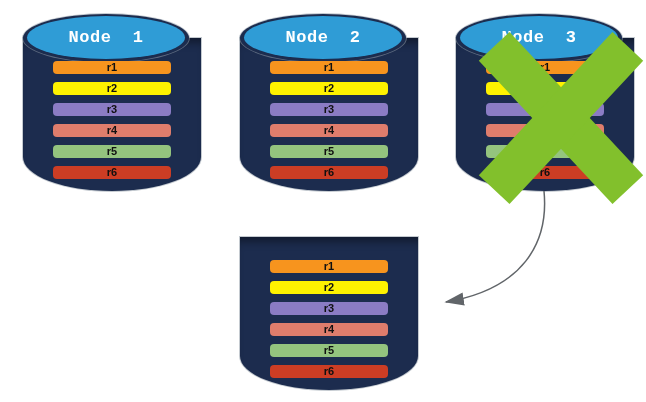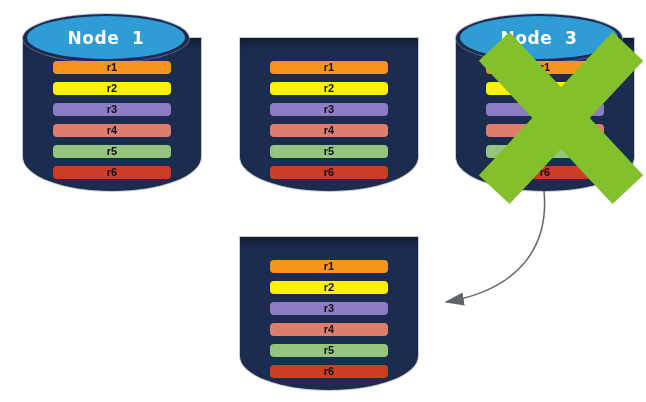--- a/index.html
+++ b/index.html
@@ -22,20 +22,21 @@
   .cyl-body {
     position: absolute; left: 0; right: 0; top: 24px; bottom: 0;
     border-radius: 0 0 50% 50% / 0 0 34px 34px;
     box-shadow: 0 0 0 1px rgba(148,158,170,0.55),
                 inset 0 10px 10px -6px rgba(0,0,0,0.45);
   }
   .cyl-rim {
     position: absolute; left: 0; right: 12px; top: 0; height: 48px;
     border-radius: 50%;
     box-shadow: 0 0 0 1px rgba(148,158,170,0.55);
+    font-family: Liberation Mono, monospace;
   }
   .cyl-top {
     position: absolute; left: 4px; right: 4px; top: 2px; height: 43px;
     border-radius: 50%;
     display: flex; align-items: center; justify-content: center;
   }
   .node-title {
     color: #ffffff;
     font-weight: bold;
     font-size: 17px;
@@ -96,20 +97,25 @@
       <div class="bar" style="background-color: rgb(254, 242, 0);">r2</div>
       <div class="bar" style="background-color: rgb(139, 124, 196);">r3</div>
       <div class="bar" style="background-color: rgb(223, 125, 108);">r4</div>
       <div class="bar" style="background-color: rgb(148, 196, 126);">r5</div>
       <div class="bar" style="background-color: rgb(204, 61, 36);">r6</div>
     </div>
   </div>
 
   <div class="node node-2">
     <div class="cyl-body" style="background-color: rgb(28, 44, 78);"></div>
+    <div class="cyl-rim" style="background-color: rgb(28, 44, 78);">
+      <div class="cyl-top" style="background-color: rgb(47, 156, 214);">
+        <span class="node-title">Node  2</span>
+      </div>
+    </div>
     <div class="bars">
       <div class="bar" style="background-color: rgb(247, 148, 30);">r1</div>
       <div class="bar" style="background-color: rgb(254, 242, 0);">r2</div>
       <div class="bar" style="background-color: rgb(139, 124, 196);">r3</div>
       <div class="bar" style="background-color: rgb(223, 125, 108);">r4</div>
       <div class="bar" style="background-color: rgb(148, 196, 126);">r5</div>
       <div class="bar" style="background-color: rgb(204, 61, 36);">r6</div>
     </div>
   </div>
 

